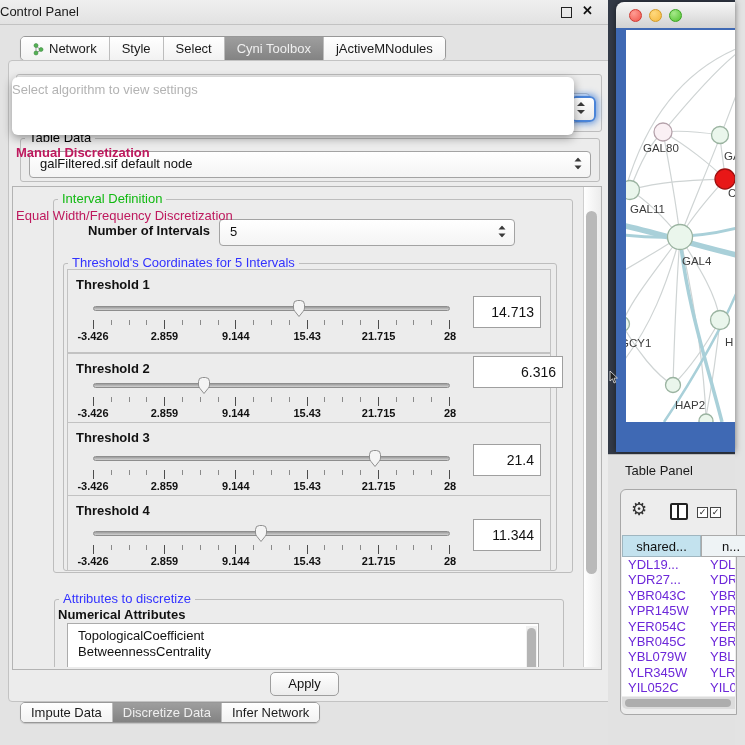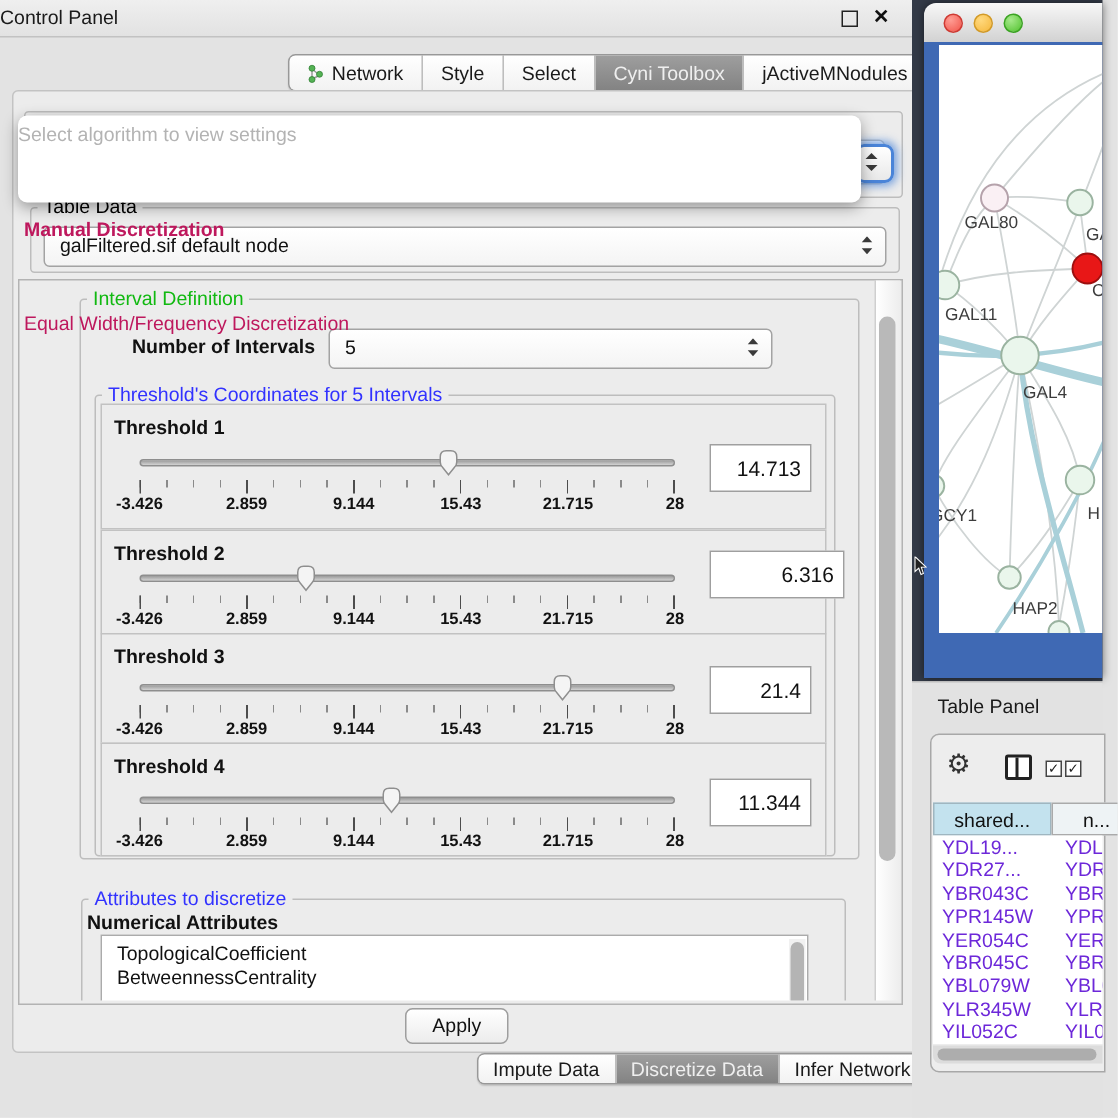--- a/index.html
+++ b/index.html
@@ -8,21 +8,21 @@
        -webkit-font-smoothing:antialiased;}
   .abs{position:absolute;}
   
   #control-panel{left:0;top:0;width:618px;height:745px;background:#e3e3e3;}
   #titlebar{left:0;top:0;width:618px;height:24px;background:linear-gradient(#efefef,#e2e2e2);
             border-bottom:1px solid #c2c2c2;}
   #titlebar .title{position:absolute;left:0;top:4px;font-size:13px;color:#1a1a1a;}
   #float-btn{position:absolute;left:561px;top:7px;width:9px;height:9px;border:1.5px solid #222;background:transparent;}
   #close-btn{position:absolute;left:582px;top:3px;font-size:13px;font-weight:bold;color:#111;}
   
-  .segbar{display:flex;justify-content:flex-end;}
+  .segbar{display:flex;justify-content:flex-start;padding-left:20px;}
   .seggroup{display:inline-flex;border:1px solid #989898;border-radius:5px;overflow:hidden;
             box-shadow:0 1px 1px rgba(0,0,0,.15);}
   .seg{display:flex;align-items:center;gap:5px;padding:0 12px;height:23px;font-size:13px;
        color:#1a1a1a;background:linear-gradient(#ffffff,#f2f2f2);border-left:1px solid #bdbdbd;white-space:nowrap;}
   .seg:first-child{border-left:none;}
   .seg.sel{background:linear-gradient(#9e9e9e,#838383);color:#efefef;}
   #top-tabbar{left:0;top:36px;width:618px;}
   #bottom-tabbar{left:0;top:702px;width:618px;}
   #bottom-tabbar .seg{height:19px;padding:0 10px;}
   #main-panel{left:8px;top:60px;width:604px;height:640px;background:#ececec;
@@ -250,21 +250,21 @@
           <div class="ticksmajor"></div>
           <div class="scalelabels">
               <span style="left: 0%;">-3.426</span>
               <span style="left: 20%;">2.859</span>
               <span style="left: 40%;">9.144</span>
               <span style="left: 60%;">15.43</span>
               <span style="left: 80%;">21.715</span>
               <span style="left: 100%;">28</span>
             </div>
         </div>
-        <input class="tvalue" style="top: 13px; padding-left: 24px;" value="6.316">
+        <input class="tvalue" style="top: 2px; padding-left: 24px;" value="6.316">
       </div>
 
       <div class="tbox" style="top:235px;height:72px;">
         <div class="tlabel">Threshold 3</div>
         <div class="sliderwrap" style="top:26px;">
           <div class="track"></div>
           <div class="thumb" style="left: 78.9983%;">
             <svg width="15" height="19" viewBox="0 0 15 19">
                 <path d="M2 5.5 Q2 1.5 6 1.5 L9 1.5 Q13 1.5 13 5.5 L13 9 Q13 11 11.5 12.5 L7.5 17.5 L3.5 12.5 Q2 11 2 9 Z" fill="#f4f4f4" stroke="#8f8f8f"></path>
               </svg>

